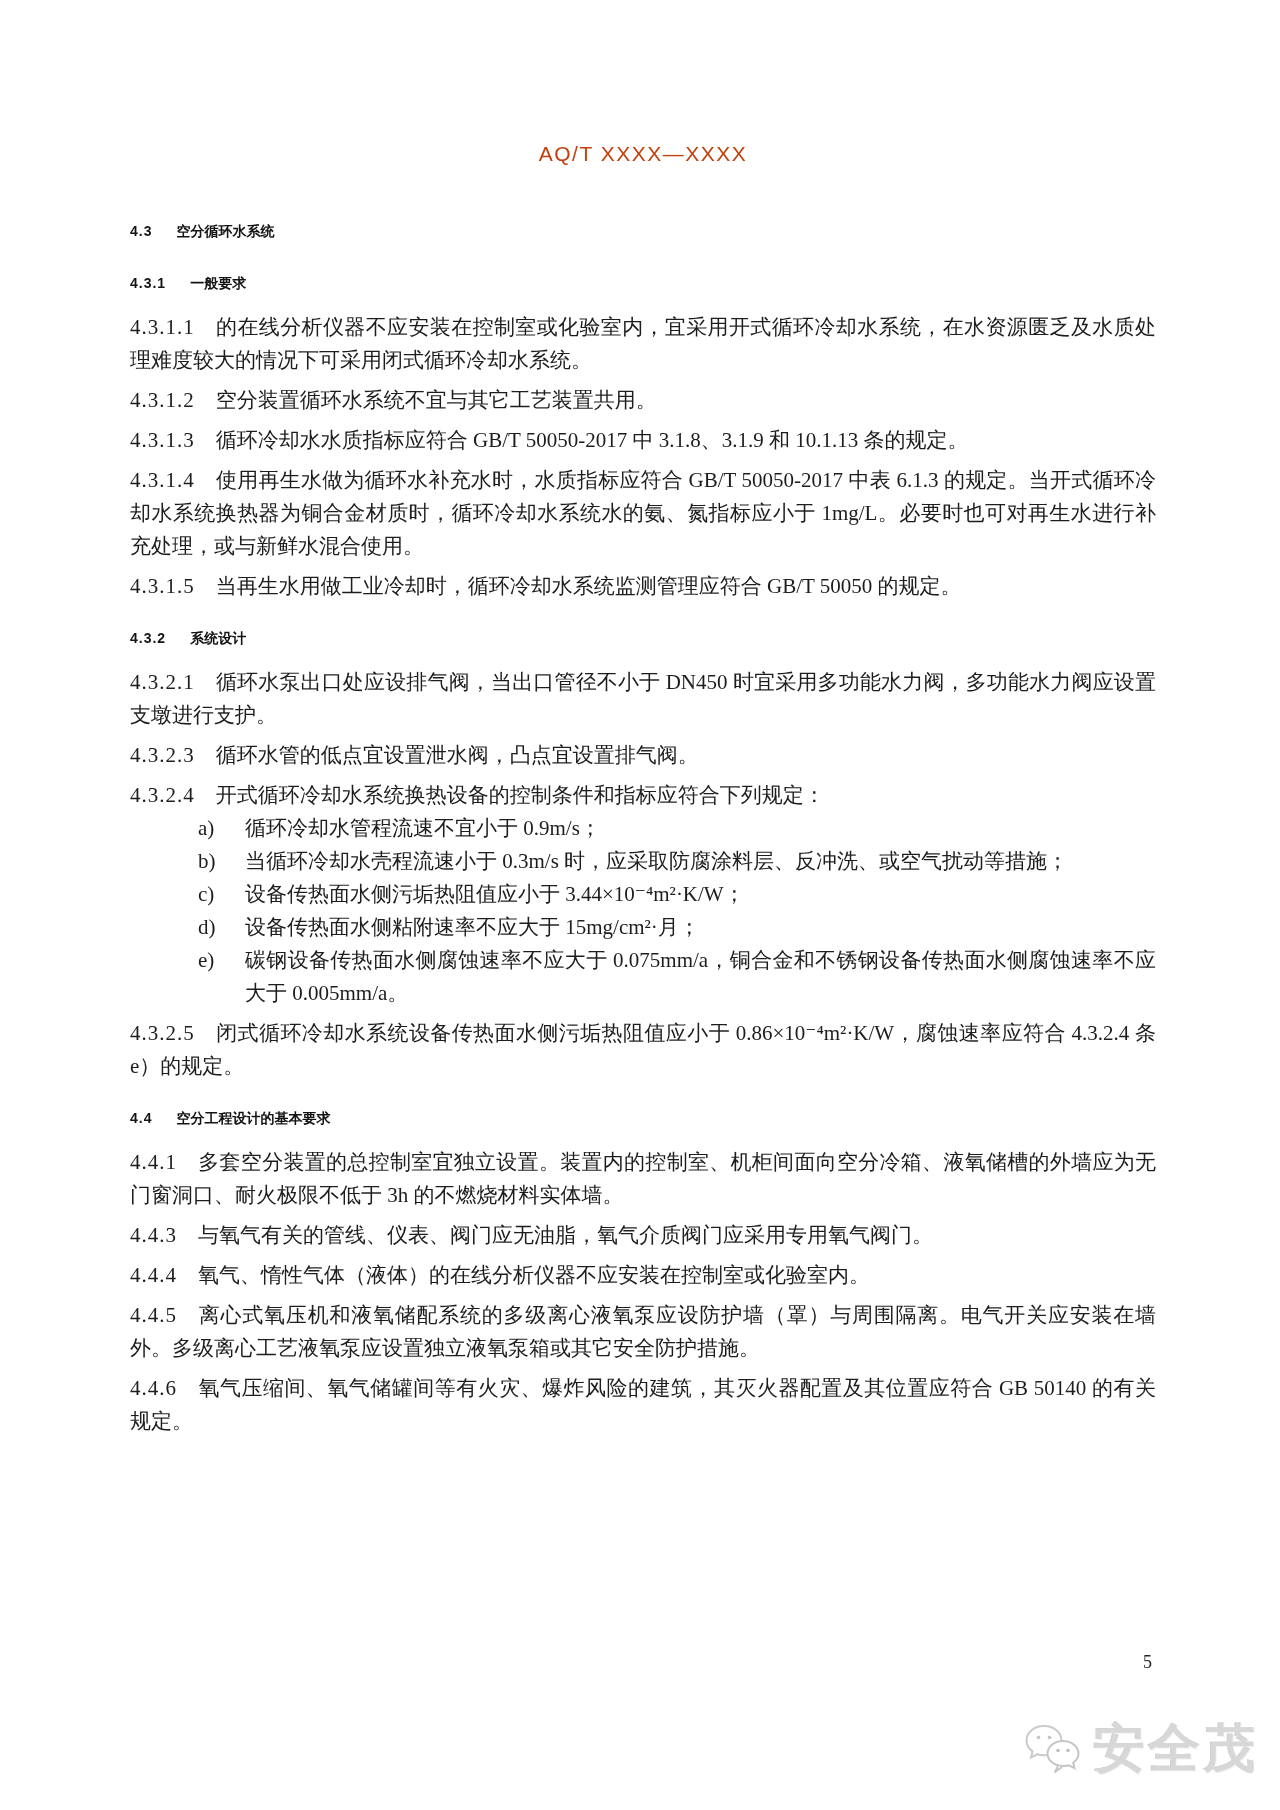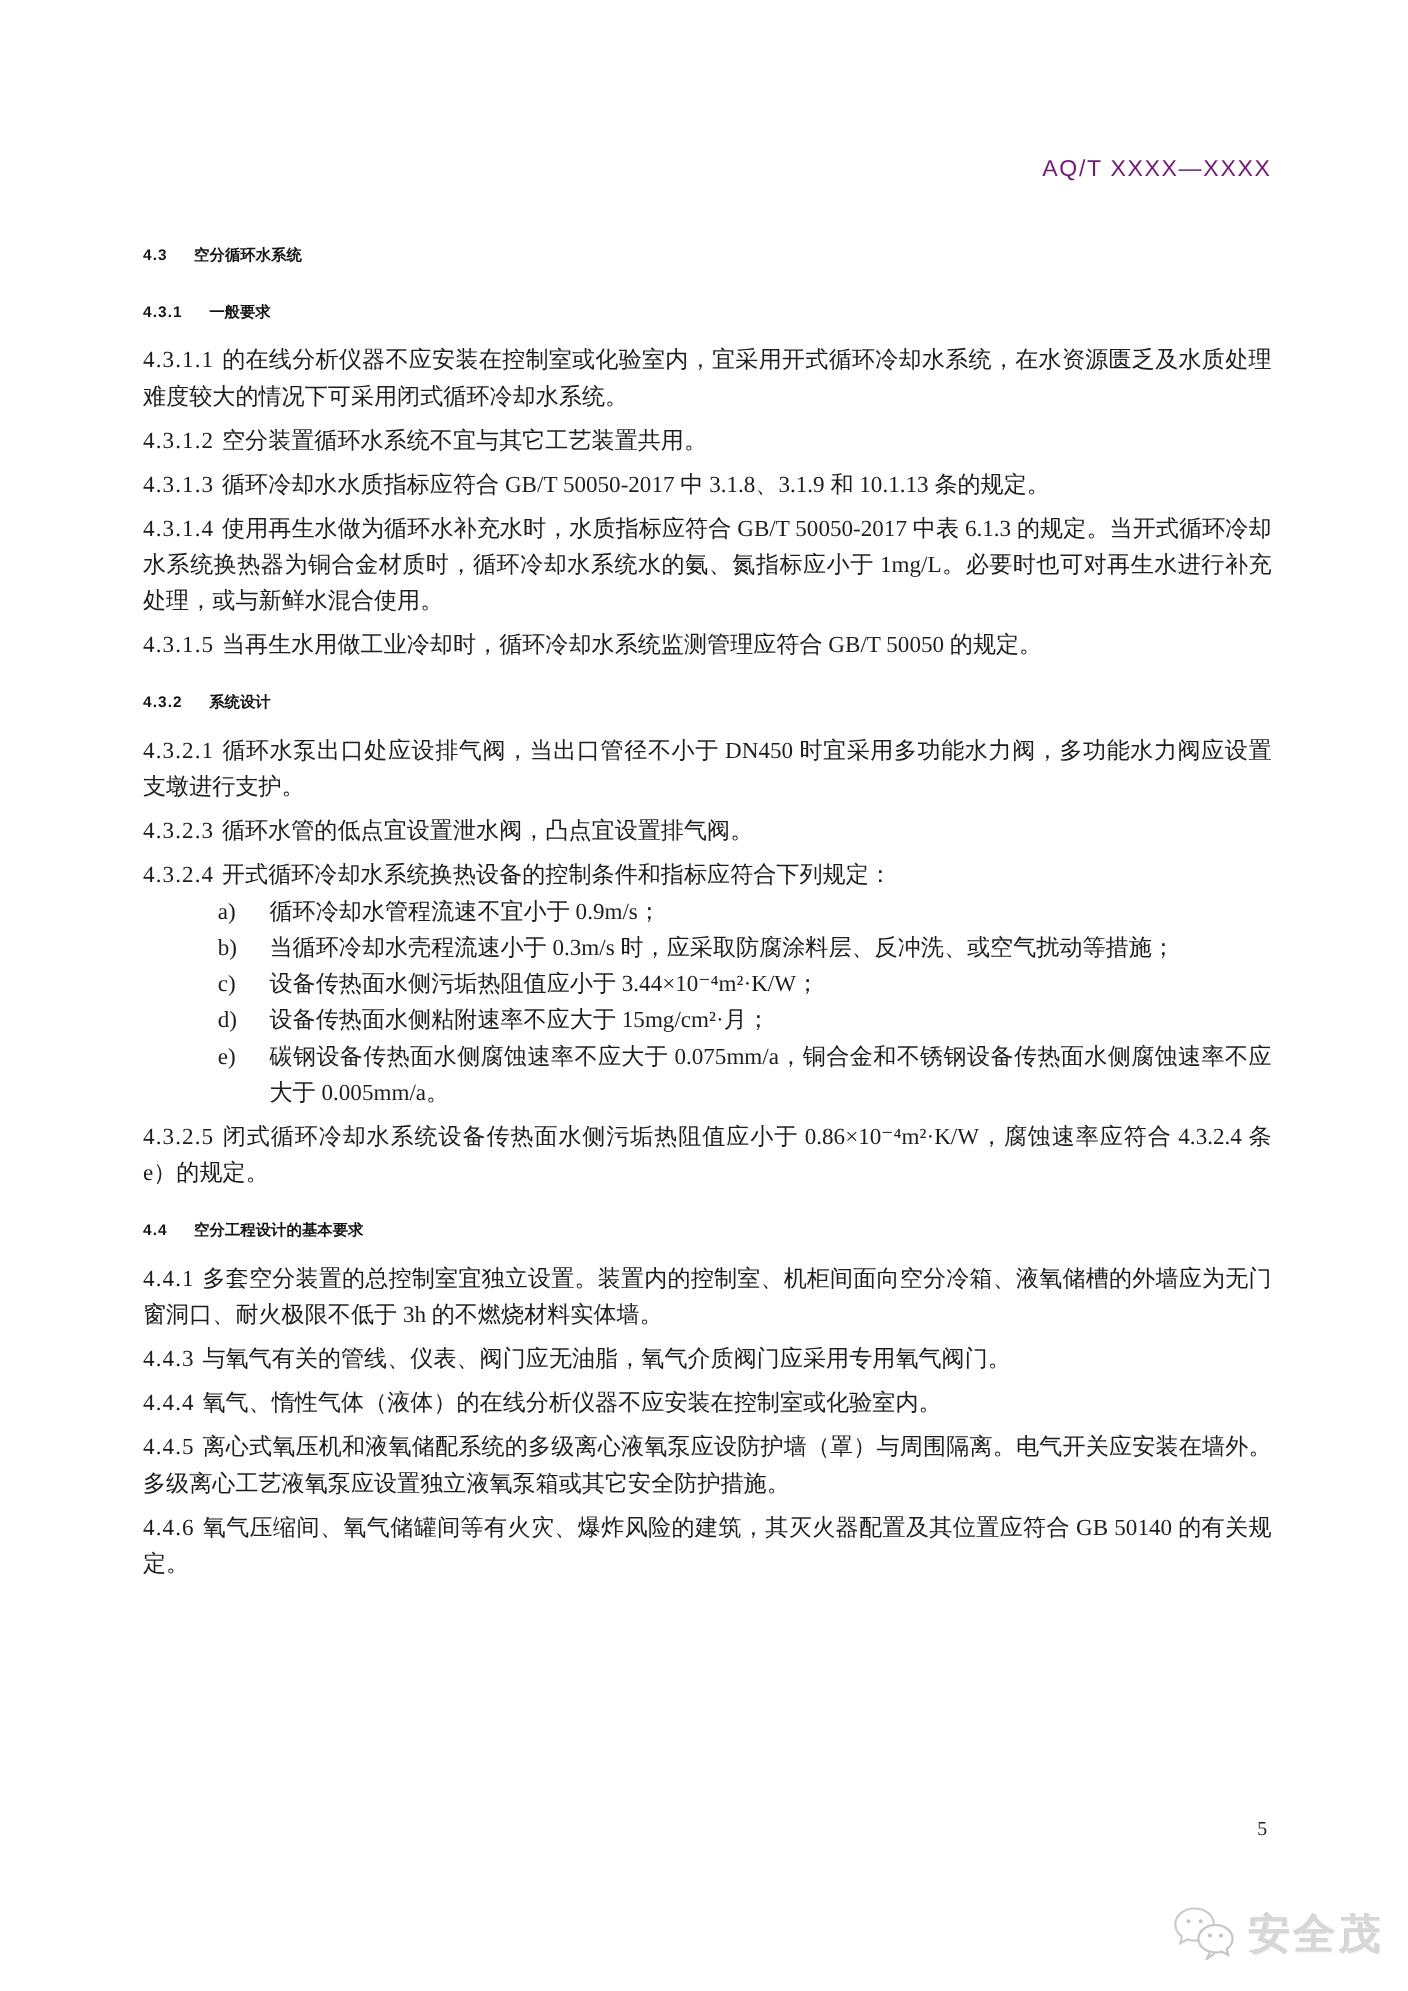--- a/index.html
+++ b/index.html
@@ -11,26 +11,26 @@
   .page {
     position: relative;
     width: 1280px; height: 1810px;
     background: #ffffff;
     color: #1d1d1d;
     overflow: hidden;
   }
   .header-row {
     position: absolute;
     top: 142px; left: 130px; right: 124px;
-    text-align: right;
+    text-align: center;
     font-family: "Liberation Sans", "DejaVu Sans", sans-serif;
     font-size: 21px;
     font-weight: 500;
     letter-spacing: 1.5px;
-    color: #701a75;
+    color: #c2410c;
   }
   .content {
     position: absolute;
     top: 196px; left: 130px;
     width: 1026px;
     font-size: 21px;
     text-align: justify;
   }
   .para {
     margin: 0 0 4px 0;
@@ -44,21 +44,21 @@
     font-size: 14px;
     color: #141414;
     text-align: left;
   }
   .heading .hnum { margin-right: 24px; letter-spacing: 1px; }
   .clause {
     margin: 7px 0 0 0;
     line-height: 33px;
   }
   .clause .cnum {
-    margin-right: 7px;
+    margin-right: 21px;
     letter-spacing: 1px;
     white-space: nowrap;
   }
   .list-item {
     position: relative;
     margin: 0;
     padding-left: 115px;
     line-height: 33px;
   }
   .list-item .lnum {
@@ -76,21 +76,21 @@
     position: absolute;
     right: 22px; bottom: 26px;
     display: flex;
     align-items: center;
     gap: 10px;
     user-select: none;
   }
   .watermark-text {
     font-family: "Liberation Sans", "DejaVu Sans", sans-serif;
     font-weight: 700;
-    font-size: 38px;
+    font-size: 52px;
     letter-spacing: 3px;
     color: #d7d7d7;
     text-shadow: 1px 1px 0 #f2f2f2, -0.5px -0.5px 0 #c6c6c6;
   }
   .wm-icon { display: block; }
 </style>
 </head>
 <body>
 
 <div class="page">

